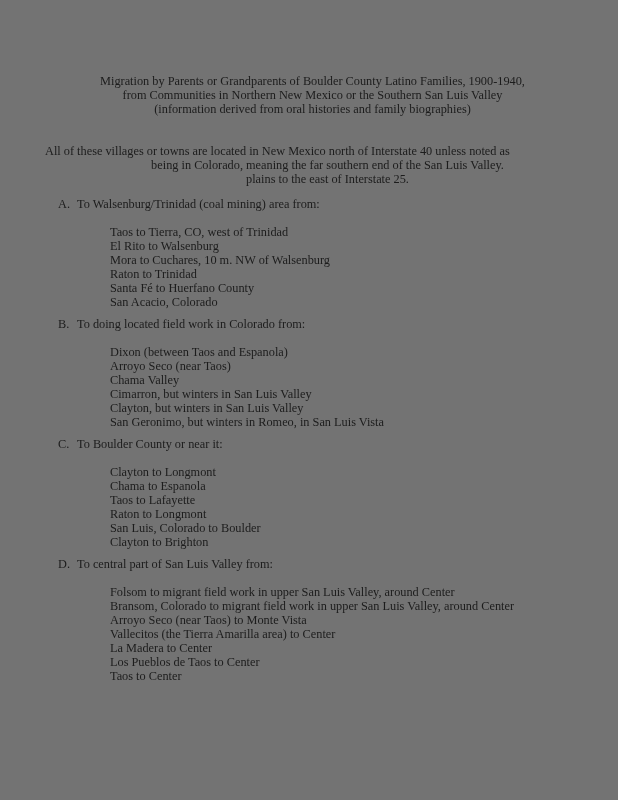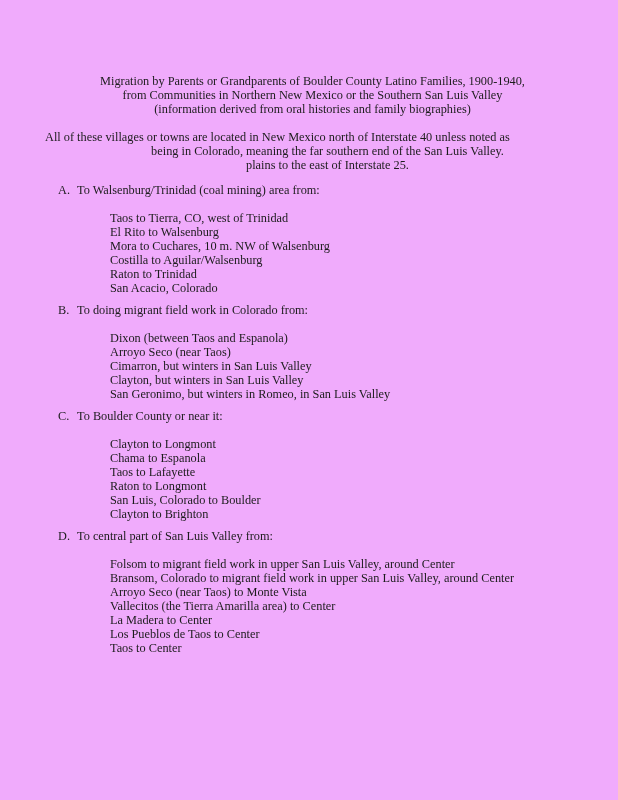--- a/index.html
+++ b/index.html
@@ -4,36 +4,36 @@
 <style>
   html, body {
     margin: 0;
     padding: 0;
     background: #ffffff;
   }
   .page {
     position: relative;
     width: 618px;
     height: 800px;
-    background: #f0abfc;
+    background: #737373;
     box-sizing: border-box;
     padding: 74px 38px 0 45px;
     font-family: "Liberation Serif", "DejaVu Serif", serif;
     font-size: 12.3px;
     line-height: 14px;
     color: #1c1c1c;
     overflow: hidden;
     -webkit-font-smoothing: antialiased;
   }
   .line { white-space: nowrap; }
   .title-block {
     text-align: center;
   }
   .intro-block {
-    margin-top: 14px;
+    margin-top: 28px;
   }
   .intro-line.indent1 {
     padding-left: 30px;
     text-align: center;
   }
   .sections-block {
     margin-top: 11px;
   }
   .section {
     margin-top: 8px;
@@ -70,35 +70,36 @@
 
   <div class="sections-block" id="sections-block">
       <section class="section">
     <div class="section-heading">
       <span class="section-letter">A.</span><span class="section-heading-text">To Walsenburg/Trinidad (coal mining) area from:</span>
     </div>
     <div class="section-items">
           <div class="line section-item">Taos to Tierra, CO, west of Trinidad</div>
           <div class="line section-item">El Rito to Walsenburg</div>
           <div class="line section-item">Mora to Cuchares, 10 m. NW of Walsenburg</div>
-          <div class="line section-item">Costilla to Aguilar/Walsenburg</div>
           <div class="line section-item">Raton to Trinidad</div>
+          <div class="line section-item">Santa Fé to Huerfano County</div>
           <div class="line section-item">San Acacio, Colorado</div>
         </div>
   </section>
       <section class="section">
     <div class="section-heading">
-      <span class="section-letter">B.</span><span class="section-heading-text">To doing migrant field work in Colorado from:</span>
+      <span class="section-letter">B.</span><span class="section-heading-text">To doing located field work in Colorado from:</span>
     </div>
     <div class="section-items">
           <div class="line section-item">Dixon (between Taos and Espanola)</div>
           <div class="line section-item">Arroyo Seco (near Taos)</div>
+          <div class="line section-item">Chama Valley</div>
           <div class="line section-item">Cimarron, but winters in San Luis Valley</div>
           <div class="line section-item">Clayton, but winters in San Luis Valley</div>
-          <div class="line section-item">San Geronimo, but winters in Romeo, in San Luis Valley</div>
+          <div class="line section-item">San Geronimo, but winters in Romeo, in San Luis Vista</div>
         </div>
   </section>
       <section class="section">
     <div class="section-heading">
       <span class="section-letter">C.</span><span class="section-heading-text">To Boulder County or near it:</span>
     </div>
     <div class="section-items">
           <div class="line section-item">Clayton to Longmont</div>
           <div class="line section-item">Chama to Espanola</div>
           <div class="line section-item">Taos to Lafayette</div>

